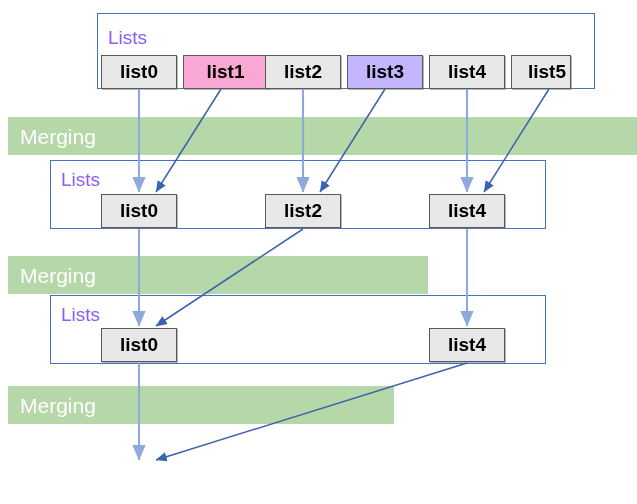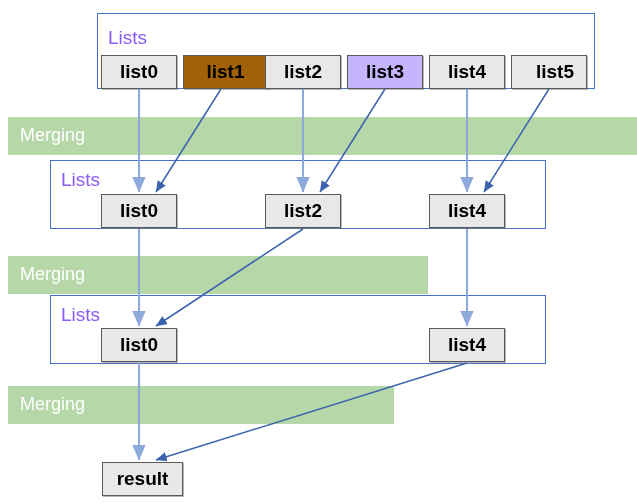--- a/index.html
+++ b/index.html
@@ -37,21 +37,21 @@
     color: #8b5cf6;
     line-height: 1;
     white-space: nowrap;
   }
   .merging-bar {
     position: absolute;
     background: #B6D7A8;
   }
   .merging-label {
     position: absolute;
-    font-size: 18px;
+    font-size: 21px;
     color: #FFFFFF;
     line-height: 1;
     white-space: nowrap;
   }
   .node-box {
     position: absolute;
     box-sizing: border-box;
     background: #E8E8E8;
     border: 1.6px solid #5A5A5A;
     display: flex;
@@ -74,25 +74,25 @@
       <div class="merging-bar" style="left: 8px; top: 256px; width: 420px; height: 38px; background: rgb(182, 215, 168);"></div>
       <div class="merging-label" style="left: 20px; top: 265px; color: rgb(255, 255, 255);">Merging</div>
       <div class="merging-bar" style="left: 8px; top: 386px; width: 386px; height: 38px; background: rgb(182, 215, 168);"></div>
       <div class="merging-label" style="left: 20px; top: 395px; color: rgb(255, 255, 255);">Merging</div>
     </div>
 
   <div id="levels">
       <div class="lists-group" style="left: 97px; top: 13px; width: 498px; height: 76px; border-color: rgb(68, 114, 196);"></div>
       <div class="lists-label" style="left: 108px; top: 28px;">Lists</div>
       <div class="node-box" style="left: 101px; top: 55px; width: 76px; height: 34px; background: rgb(232, 232, 232); border-color: rgb(90, 90, 90);">list0</div>
-      <div class="node-box" style="left: 183px; top: 55px; width: 85px; height: 34px; background: #a16207; border-color: rgb(90, 90, 90);">list1</div>
+      <div class="node-box" style="left: 183px; top: 55px; width: 85px; height: 34px; background: #f9a8d4; border-color: rgb(90, 90, 90);">list1</div>
       <div class="node-box" style="left: 265px; top: 55px; width: 76px; height: 34px; background: rgb(232, 232, 232); border-color: rgb(90, 90, 90);">list2</div>
       <div class="node-box" style="left: 347px; top: 55px; width: 76px; height: 34px; background: #c4b5fd; border-color: rgb(90, 90, 90);">list3</div>
       <div class="node-box" style="left: 429px; top: 55px; width: 76px; height: 34px; background: rgb(232, 232, 232); border-color: rgb(90, 90, 90);">list4</div>
-      <div class="node-box" style="left: 511px; top: 55px; width: 76px; height: 34px; background: rgb(232, 232, 232); border-color: rgb(90, 90, 90); padding-left: 12px;">list5</div>
+      <div class="node-box" style="left: 511px; top: 55px; width: 60px; height: 34px; background: rgb(232, 232, 232); border-color: rgb(90, 90, 90); padding-left: 12px;">list5</div>
       <div class="lists-group" style="left: 50px; top: 160px; width: 496px; height: 69px; border-color: rgb(68, 114, 196);"></div>
       <div class="lists-label" style="left: 61px; top: 170px;">Lists</div>
       <div class="node-box" style="left: 101px; top: 194px; width: 76px; height: 34px; background: rgb(232, 232, 232); border-color: rgb(90, 90, 90);">list0</div>
       <div class="node-box" style="left: 265px; top: 194px; width: 76px; height: 34px; background: rgb(232, 232, 232); border-color: rgb(90, 90, 90);">list2</div>
       <div class="node-box" style="left: 429px; top: 194px; width: 76px; height: 34px; background: rgb(232, 232, 232); border-color: rgb(90, 90, 90);">list4</div>
       <div class="lists-group" style="left: 50px; top: 295px; width: 496px; height: 69px; border-color: rgb(68, 114, 196);"></div>
       <div class="lists-label" style="left: 61px; top: 305px;">Lists</div>
       <div class="node-box" style="left: 101px; top: 328px; width: 76px; height: 34px; background: rgb(232, 232, 232); border-color: rgb(90, 90, 90);">list0</div>
       <div class="node-box" style="left: 429px; top: 328px; width: 76px; height: 34px; background: rgb(232, 232, 232); border-color: rgb(90, 90, 90);">list4</div>
     </div>
@@ -114,17 +114,14 @@
         <line x1="467" y1="89" x2="467" y2="192" stroke="#8EA9DB" stroke-width="2.1" marker-end="url(#ah-vert)"></line>
         <line x1="549" y1="89" x2="484" y2="192" stroke="#3C63AE" stroke-width="1.5" marker-end="url(#ah-diag)"></line>
         <line x1="139" y1="229" x2="139" y2="326" stroke="#8EA9DB" stroke-width="2.1" marker-end="url(#ah-vert)"></line>
         <line x1="303" y1="229" x2="156" y2="326" stroke="#3C63AE" stroke-width="1.5" marker-end="url(#ah-diag)"></line>
         <line x1="467" y1="229" x2="467" y2="326" stroke="#8EA9DB" stroke-width="2.1" marker-end="url(#ah-vert)"></line>
         <line x1="139" y1="363" x2="139" y2="460" stroke="#8EA9DB" stroke-width="2.1" marker-end="url(#ah-vert)"></line>
         <line x1="467" y1="363" x2="156" y2="460" stroke="#3C63AE" stroke-width="1.5" marker-end="url(#ah-diag)"></line>
       </g>
   </svg>
 
-  <div class="node-box" id="result-node" style="left: 102px; top: 462px; width: 81px; height: 34px; background: rgb(232, 232, 232); border-color: rgb(90, 90, 90);">
-    <span>result</span>
-  </div>
 
 </div>
 
 </body></html>

